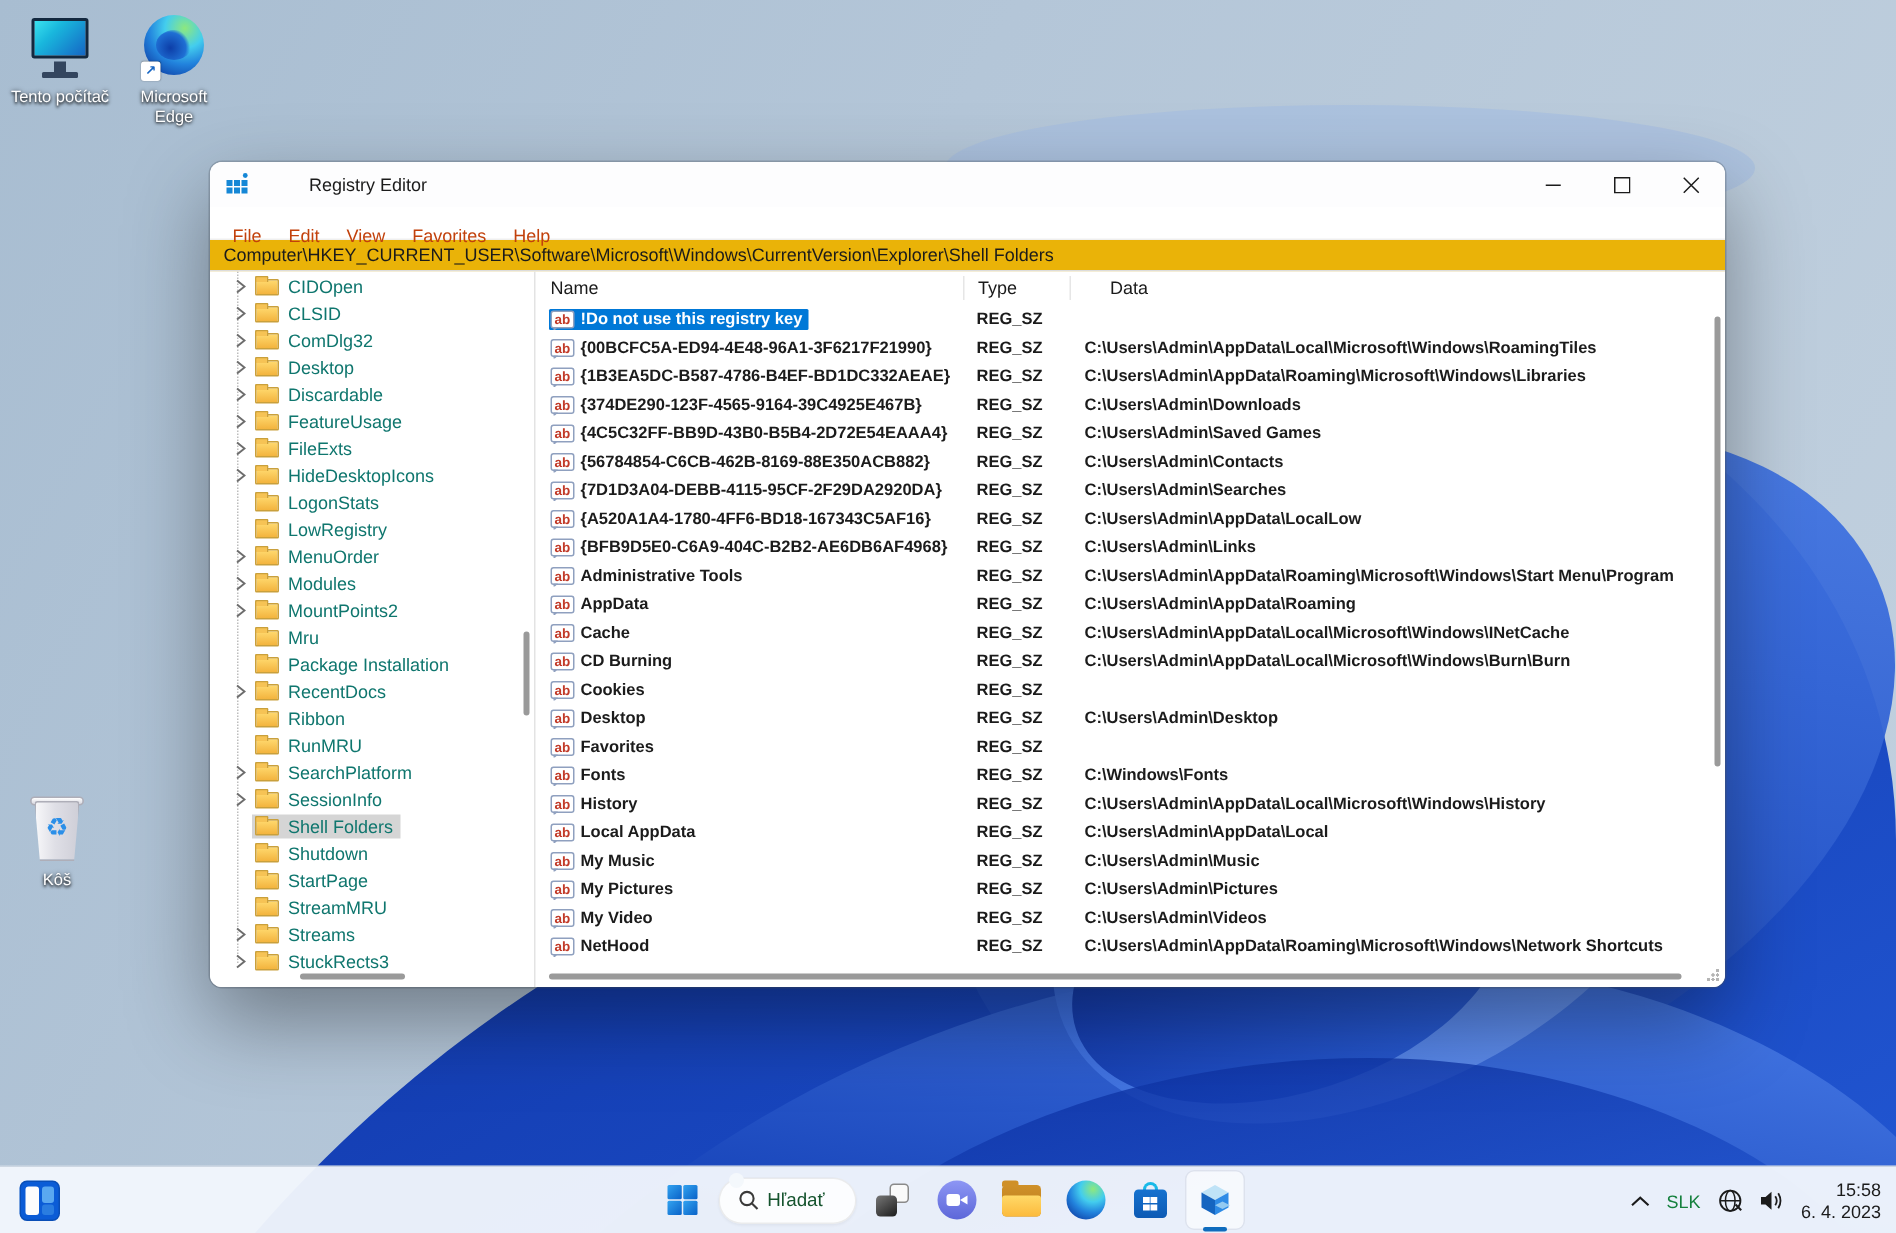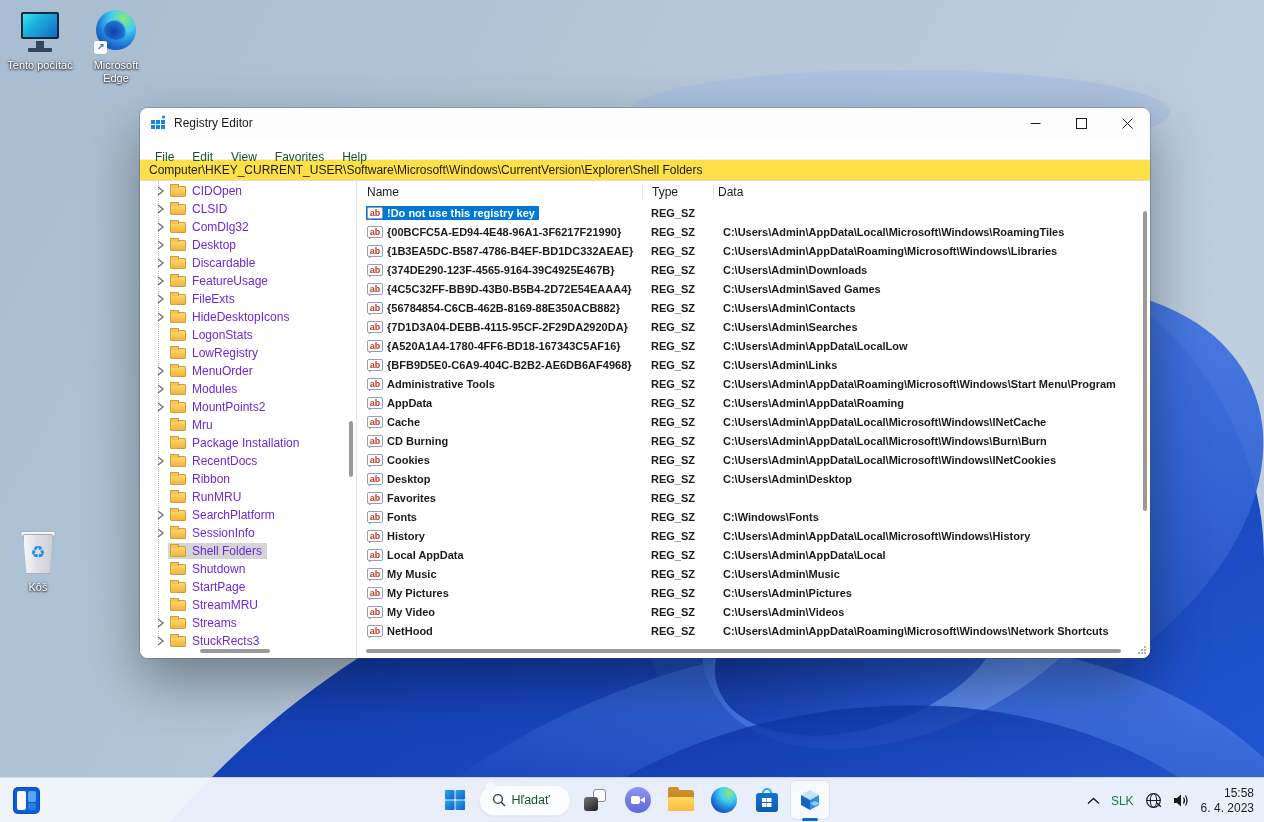--- a/index.html
+++ b/index.html
@@ -39,57 +39,57 @@
     clip-path:polygon(0 0,100% 0,88% 100%,12% 100%); }
   .bin-rim { position:absolute; left:2px; top:3px; width:36px; height:6px;
     background:linear-gradient(#ffffff,#d8d8e0); border:1px solid #aeaeb8; border-radius:3px; }
   .bin-glyph { position:absolute; left:0; right:0; top:14px; text-align:center;
     font-size:17px; color:#2b8fe8; }
 
   
   .window { position:absolute; left:140px; top:108px; width:1010px; height:550px;
     background:#fff; border-radius:8px; overflow:hidden;
     box-shadow:0 22px 55px rgba(0,0,0,.38), 0 0 0 1px rgba(90,100,115,.35); }
-  .titlebar { height:30px; background:#fdfdfe; display:flex; align-items:center; padding-left:10px; }
+  .titlebar { height:30px; background:#fdfdfe; display:flex; align-items:center; padding-left:10px;gap:32px; }
   .title-icon { width:16px; height:16px; margin-right:8px; }
   .title-text { font-size:12px; color:#1b1b1b; }
   .caption-btns { margin-left:auto; display:flex; height:30px; }
   .cbtn { width:46px; height:30px; display:flex; align-items:center; justify-content:center; }
   .cbtn svg { display:block; }
   .menubar { height:22px; display:flex; align-items:center; padding-left:6px;
     background:#fff; border-bottom:1px solid #efefef; }
-  .menu-item { font-size:12px; color:#14532d; padding:2px 9px;margin-top:17px; }
-  .addressbar { height:21px; display:flex; align-items:center; background:#fde047;
+  .menu-item { font-size:12px; color:#c2410c; padding:2px 9px;margin-top:17px; }
+  .addressbar { height:21px; display:flex; align-items:center; background:#eab308;
     border-bottom:1px solid #dcdcdc; padding-left:9px; font-size:12px; color:#1b1b1b; }
 
   .content { position:absolute; top:73px; left:0; right:0; bottom:0; background:#fff; }
 
   
   .tree-panel { position:absolute; left:0; top:0; bottom:0; width:217px; overflow:hidden;
     border-right:1px solid #e3e3e3; padding-top:1px; }
   .tree-guide { position:absolute; left:18px; top:0; bottom:16px; border-left:1px dotted #bdbdbd; }
   .tree-item { height:18px; display:flex; align-items:center; padding-left:12px;
-    font-size:12px; color:#6d28d9; white-space:nowrap; position:relative; }
+    font-size:12px; color:#0f766e; white-space:nowrap; position:relative; }
   .tree-item .chev { width:16px; height:16px; display:flex; align-items:center; justify-content:center; }
   .tree-item.leaf .chev svg { visibility:hidden; }
   .tree-core { display:flex; align-items:center; gap:6px; padding:1px 5px 1px 2px; }
   .tree-item.selected .tree-core { background:#d5d5d5; }
   .folder { position:relative; width:16px; height:11px; flex:none;
     background:linear-gradient(#ffd96e,#f3b43e); border:1px solid #c9a03c; border-radius:1px; }
   .folder::before { content:''; position:absolute; top:-3px; left:-1px; width:7px; height:3px;
     background:#f6c355; border:1px solid #c9a03c; border-bottom:none; border-radius:1px 1px 0 0; }
 
   
   .list-panel { position:absolute; left:218px; top:0; right:0; bottom:0; overflow:hidden; }
   .list-header { display:grid; grid-template-columns:284px 71px 1fr; height:22px;
     align-items:center; font-size:12px; color:#1b1b1b; }
   .list-header .hc { height:16px; line-height:16px; }
   .hc-name { padding-left:9px; }
   .hc-type, .hc-data { border-left:1px solid #e6e6e6; padding-left:9px; }
-  .hc-data { padding-left:4px; }
+  .hc-data { padding-left:26px; }
   .lrow { display:grid; grid-template-columns:284px 71px 1fr; height:19px; align-items:center;
     font-size:11px; color:#1b1b1b; white-space:nowrap;font-weight:bold; }
   .lrow .cell { overflow:hidden; }
   .cell-name { padding-left:8px; }
   .cell-type { padding-left:9px; }
   .cell-data { padding-left:10px; }
   .sel-wrap { display:inline-flex; align-items:center; padding:1px 4px 1px 1px; border-radius:1px; }
   .lrow.selected .sel-wrap { background:#0078d7; }
   .lrow.selected .nm { color:#fff; }
   .ab-icon { position:relative; width:16px; height:12px; flex:none; margin-right:4px;
@@ -752,21 +752,20 @@
           </div>
 
           <div class="lrow">
             <span class="cell cell-name">
               <span class="sel-wrap">
                 <span class="ab-icon"></span>
                 <span class="nm">Cookies</span>
               </span>
             </span>
             <span class="cell cell-type">REG_SZ</span>
-            <span class="cell cell-data">C:\Users\Admin\AppData\Local\Microsoft\Windows\INetCookies</span>
           </div>
 
           <div class="lrow">
             <span class="cell cell-name">
               <span class="sel-wrap">
                 <span class="ab-icon"></span>
                 <span class="nm">Desktop</span>
               </span>
             </span>
             <span class="cell cell-type">REG_SZ</span>

